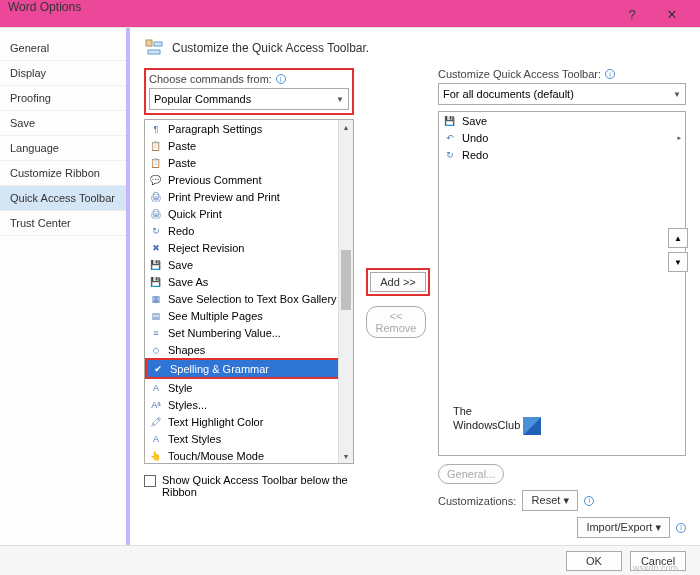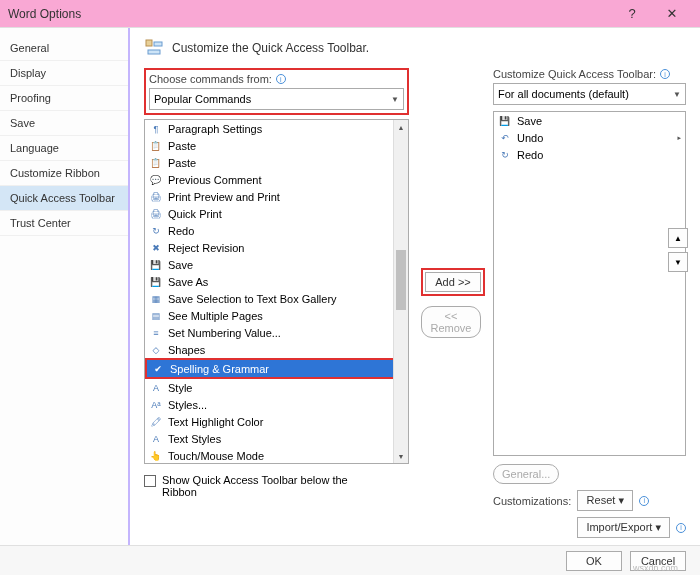--- a/index.html
+++ b/index.html
@@ -1,35 +1,35 @@
 <!DOCTYPE html>
 <html><head>
 <meta charset="utf-8">
 <style>
 * { box-sizing: border-box; margin: 0; padding: 0; font-family: "Segoe UI", Tahoma, sans-serif; font-size: 11px; }
 body { background: #fff; width: 700px; height: 575px; overflow: hidden; position: relative; }
 
-.titlebar { height: 28px; background: #f9a8d4; border-bottom: 1px solid #e0e0e0; display: flex; align-items: center; padding: 0 8px; }
+.titlebar { height: 28px; background: #ec4899; border-bottom: 1px solid #e0e0e0; display: flex; padding: 0 8px; }
 .titlebar .title { flex: 1; color: #333; font-size: 12px; }
 .titlebar .btn { width: 40px; height: 28px; display: flex; align-items: center; justify-content: center; color: #333; font-size: 13px; }
 
 .main { display: flex; height: 517px; }
 
-.sidebar { width: 130px; background: #fdfdfd; border-right: 2px solid #c4b5fd; padding-top: 8px; }
+.sidebar { width: 130px; background: #fdfdfd; border-right: 4px solid #c4b5fd; padding-top: 8px; }
 .sidebar .item { padding: 6px 10px; color: #333; cursor: pointer; border-bottom: 1px solid #f0f0f0; }
 .sidebar .item.selected { background: #d4e6f6; }
 
 .content { flex: 1; padding: 10px 14px; position: relative; }
 
 .header { display: flex; align-items: center; gap: 8px; margin-bottom: 10px; }
 .header-icon { width: 20px; height: 20px; display:inline-block; }
 .header-text { color: #333; font-size: 12px; }
 
 .two-col { display: flex; gap: 12px; }
-.col-left { width: 265px; }
+.col-left { width: 210px; }
 .col-mid { width: 60px; display: flex; flex-direction: column; justify-content: center; align-items: flex-start; gap: 6px; }
 .col-right { flex: 1; position: relative; }
 
 .label { color: #444; margin-bottom: 3px; display: flex; align-items: center; gap: 4px; }
 .info { width: 10px; height: 10px; border: 1px solid #4a90d9; border-radius: 50%; display: inline-flex; align-items: center; justify-content: center; font-size: 7px; color: #4a90d9; }
 
 .select { width: 100%; height: 22px; border: 1px solid #ababab; background: #fff; padding: 0 4px; display: flex; align-items: center; justify-content: space-between; }
 .select .arrow { font-size: 8px; color: #555; }
 
 .hl-red { border: 2px solid #e03030; padding: 3px; margin-bottom: 4px; }
@@ -243,20 +243,24 @@
               <div class="li">
                 <span class="ic">↶</span>
                 <span class="tx">Undo</span>
                 <span class="sub">▸</span>
               </div>
               <div class="li">
                 <span class="ic">↻</span>
                 <span class="tx">Redo</span>
               </div>
             </div>
+          <div class="watermark">
+            <div>The</div>
+            <div><span>WindowsClub</span> <span class="logo"></span></div>
+          </div>
         </div>
         <div class="arrow-btns">
           <div class="arrow-btn">▲</div>
           <div class="arrow-btn">▼</div>
         </div>
         <div class="below-right">
           <div class="row-r">
             <div class="btn-std disabled">General...</div>
           </div>
           <div class="row-r">

